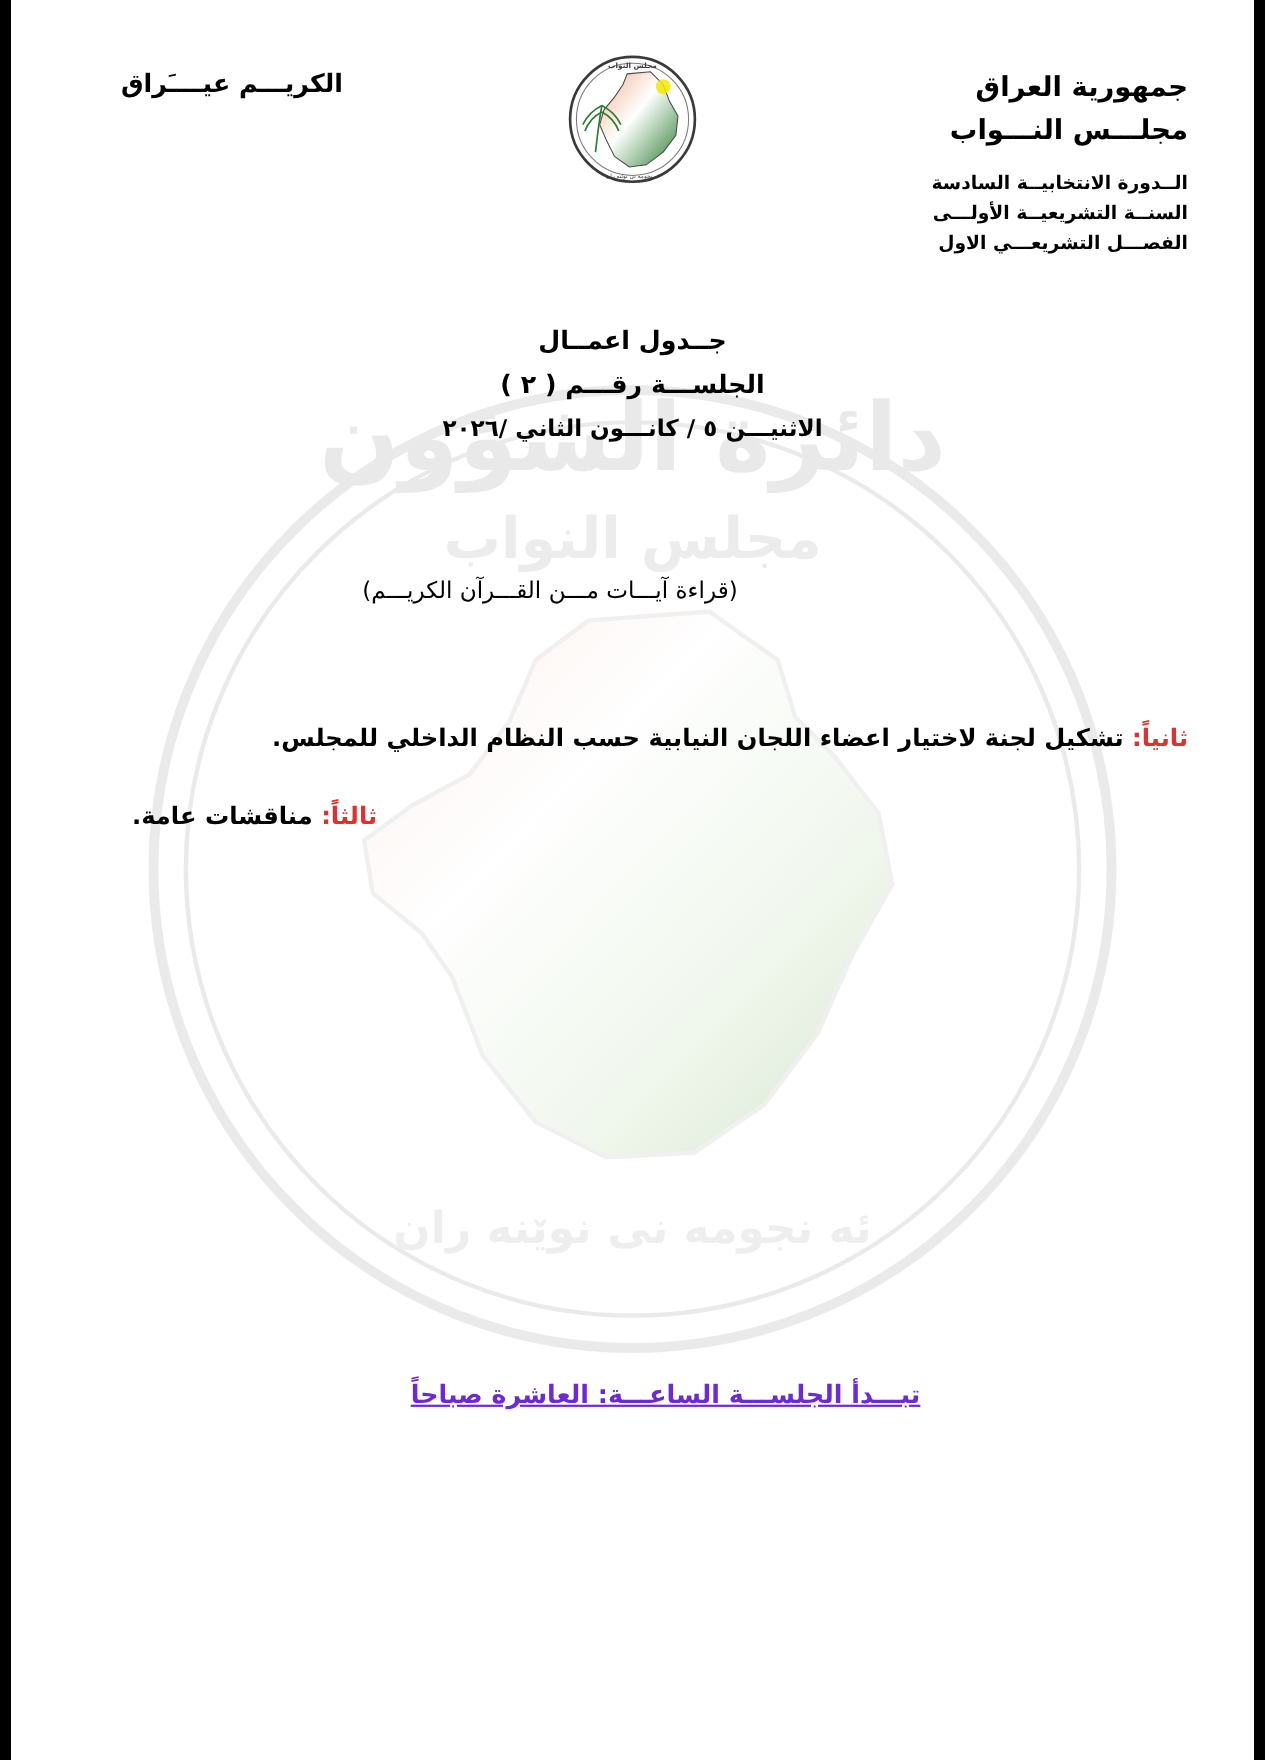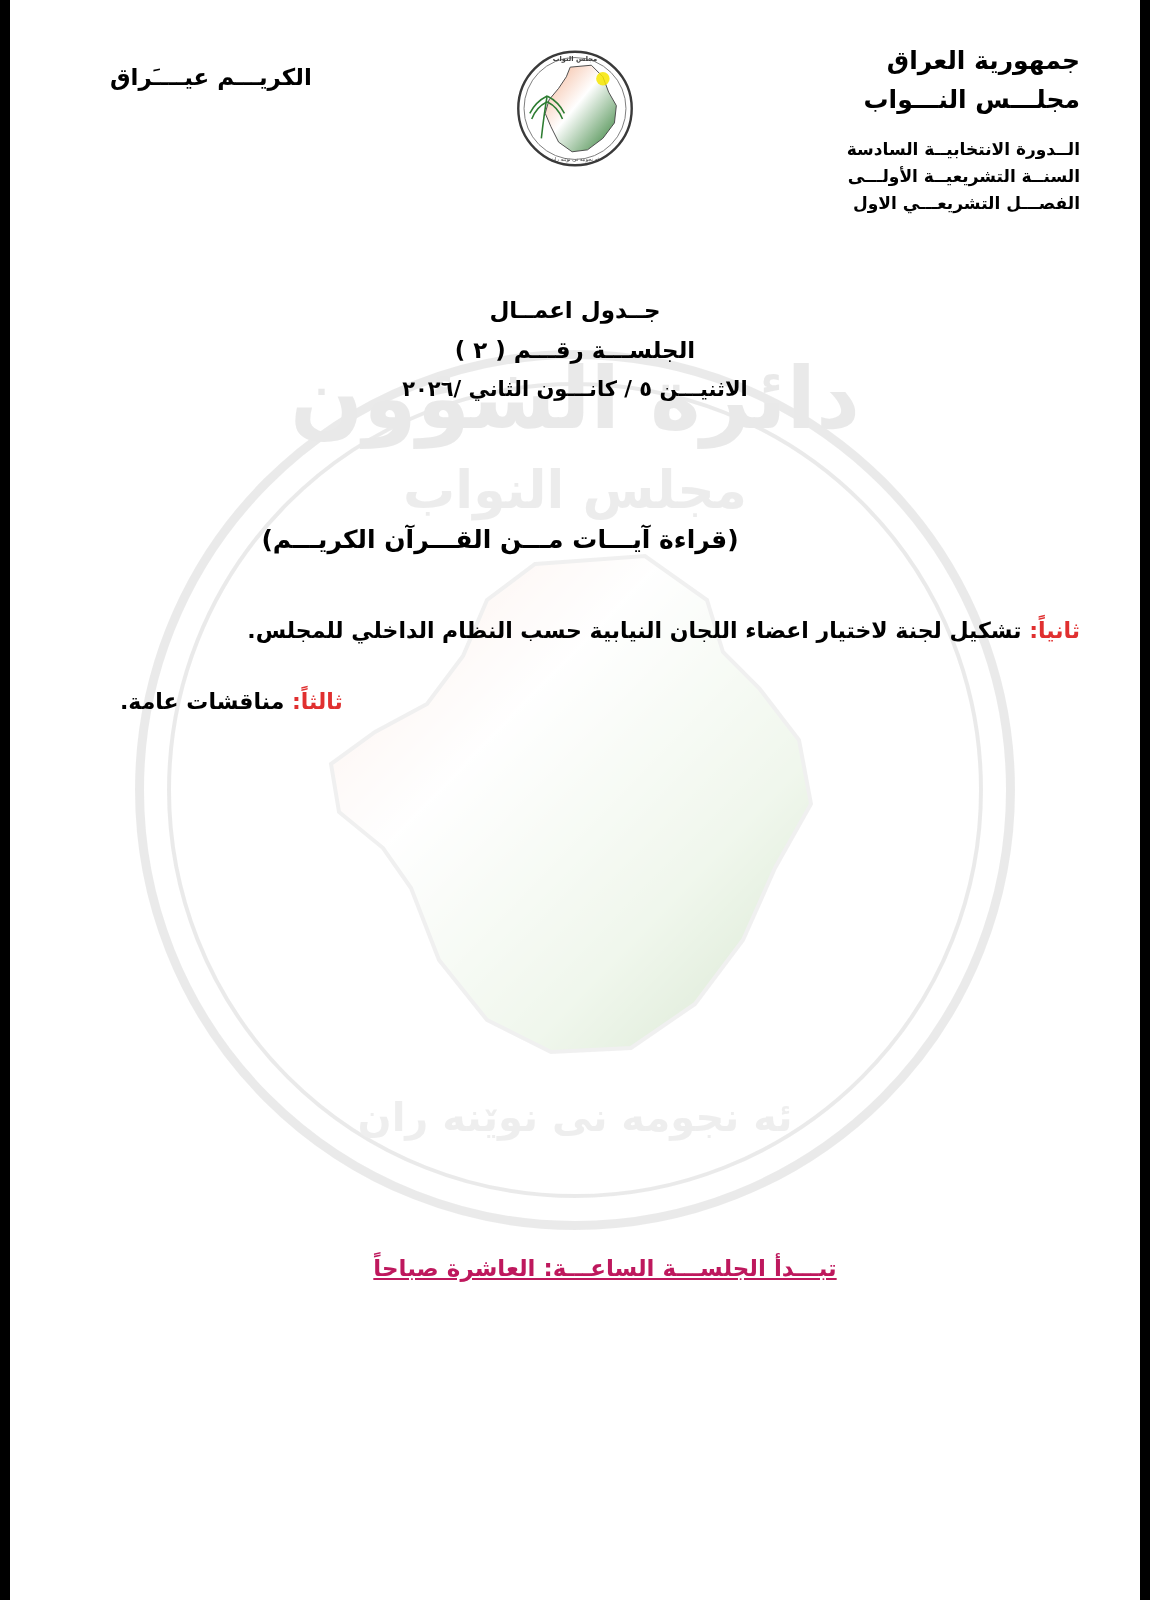--- a/index.html
+++ b/index.html
@@ -87,21 +87,21 @@
     position: absolute;
     top: 40px;
     left: 40px;
     right: 40px;
     height: 220px;
     z-index: 2;
   }
   .hdr-right {
     position: absolute;
     right: 20px;
-    top: 2px;
+    top: 20px;
     text-align: right;
     line-height: 1.55;
   }
   .hdr-right .big {
     font-size: 25px;
     font-weight: bold;
     letter-spacing: 1px;
   }
   .hdr-right .sub {
     margin-top: 16px;
@@ -154,23 +154,23 @@
   
   .body-area {
     position: absolute;
     top: 525px;
     right: 60px;
     left: 60px;
     z-index: 2;
   }
   .quran-line {
     text-align: center;
-    font-size: 25px;
-    font-weight: bold;
-    margin-bottom: 60px;
+    font-size: 21px;
+    font-weight: normal;
+    margin-bottom: 106px;
     padding-right: 150px;
   }
   .agenda {
     list-style: none;
     margin: 0;
     padding: 0;
     text-align: right;
   }
   .agenda li {
     font-size: 22px;
@@ -187,21 +187,21 @@
   
   .footer-note {
     position: absolute;
     top: 1255px;
     left: 0;
     right: 0;
     text-align: center;
     z-index: 2;
     font-size: 23px;
     font-weight: bold;
-    color: #be185d;
+    color: #6d28d9;
     text-decoration: underline;
     padding-left: 60px;
   }
 </style>
 </head>
 <body>
 
 <div class="page">
 
   <div class="watermark">

